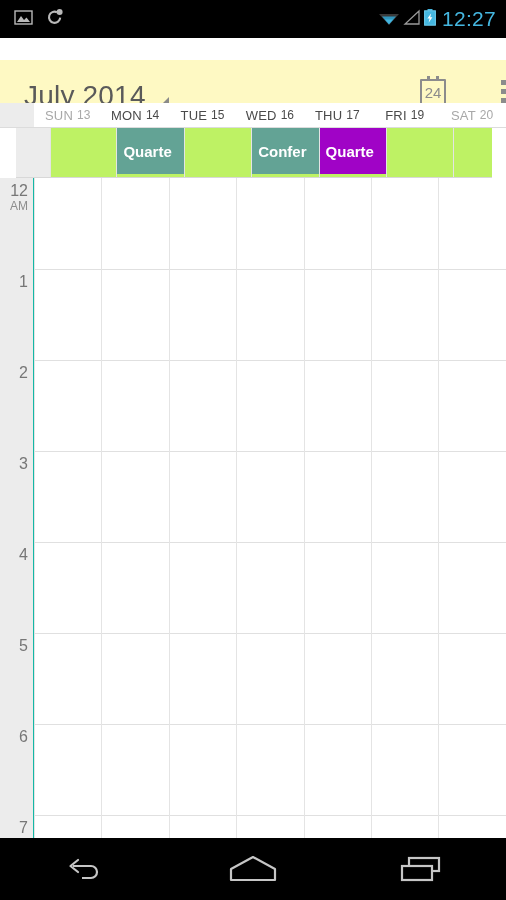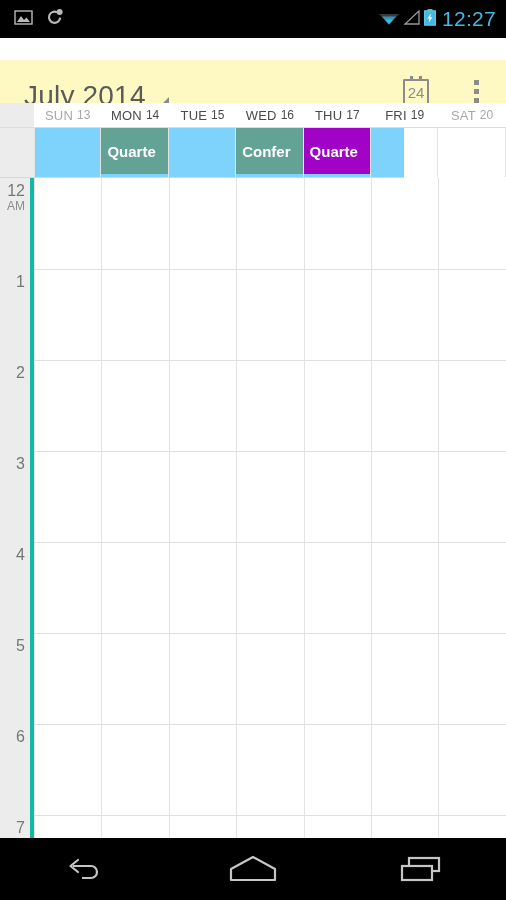--- a/index.html
+++ b/index.html
@@ -78,21 +78,21 @@
   #action-icons {
     margin-left: auto;
     display: flex;
     align-items: center;
     height: 100%;
   }
   .action-btn {
     width: 60px; height: 68px;
     display: flex;
     align-items: center;
-    justify-content: center;
+    justify-content: flex-end;
   }
   #today-icon-box {
     position: relative;
     width: 26px; height: 26px;
     border: 2px solid #8c8c8c;
     border-radius: 1px;
     display: flex;
     align-items: flex-end;
     justify-content: center;
   }
@@ -143,23 +143,23 @@
     background: #ffffff;
   }
   .day-head .dow { font-size: 13px; letter-spacing: 0.2px; }
   .day-head .dnum { font-size: 12px; }
   .day-head.weekday { color: #4a4a4a; }
   .day-head.weekend { color: #a8a8a8; }
 
   
   #allday-row {
     position: absolute;
-    top: 128px; left: 0;
-    width: 404px; height: 50px;
-    background: #7dd3fc;
+    top: 128px; left: 16px;
+    width: 476px; height: 50px;
+    background: #bef264;
     border-bottom: 1px solid #d8d8d8;
   }
   #allday-gutter {
     position: absolute;
     top: 0; left: 0;
     width: 34px; height: 100%;
     background: #ececec;
   }
   #allday-cols {
     position: absolute;
@@ -195,21 +195,21 @@
     top: 178px; left: 0;
     width: 506px; height: 660px;
     background: #ffffff;
     overflow: hidden;
   }
   #grid-gutter {
     position: absolute;
     top: 0; left: 0;
     width: 34px; height: 100%;
     background: #ececec;
-    border-right: 4px solid #14b8a6;
+    border-right: 1px solid #14b8a6;
   }
   .hour-label {
     position: absolute;
     right: 5px;
     width: 30px;
     text-align: right;
     color: #767676;
     font-size: 16px;
     line-height: 17px;
   }

